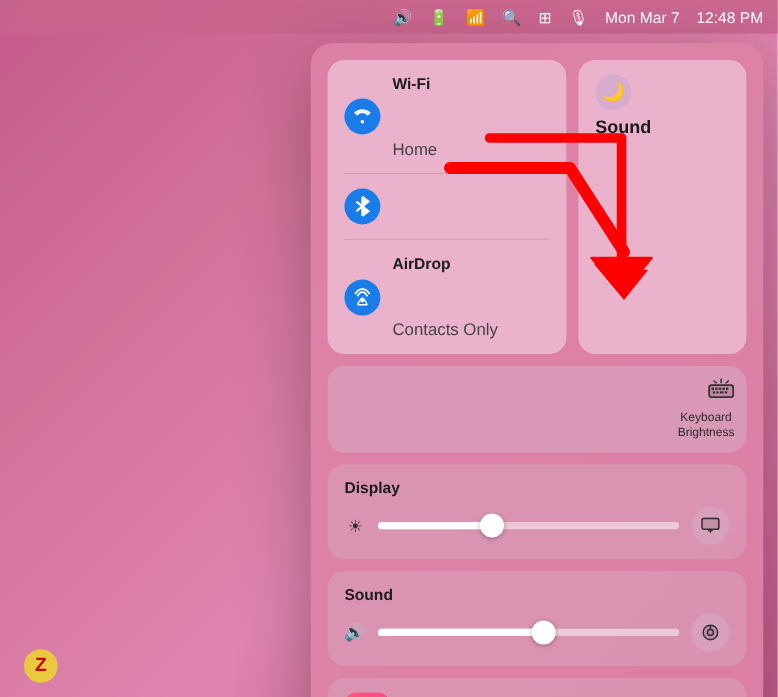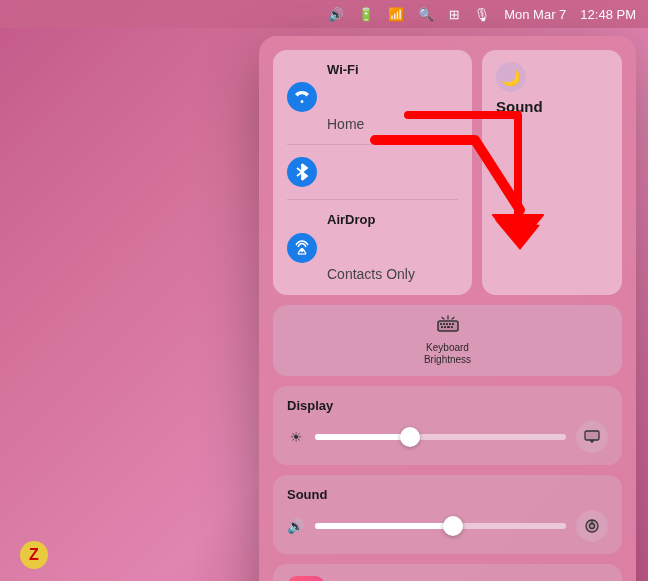--- a/index.html
+++ b/index.html
@@ -165,21 +165,21 @@
       gap: 10px;
     }
 
     .icon-tile {
       flex: 1;
       background: rgba(215, 165, 190, 0.65);
       border-radius: 14px;
       padding: 10px;
       display: flex;
       flex-direction: column;
-      align-items: center;
+      align-items: flex-end;
       justify-content: center;
       gap: 4px;
       cursor: pointer;
       min-height: 70px;
     }
 
     .icon-tile .tile-icon {
       font-size: 20px;
       color: #2a2a2a;
     }

